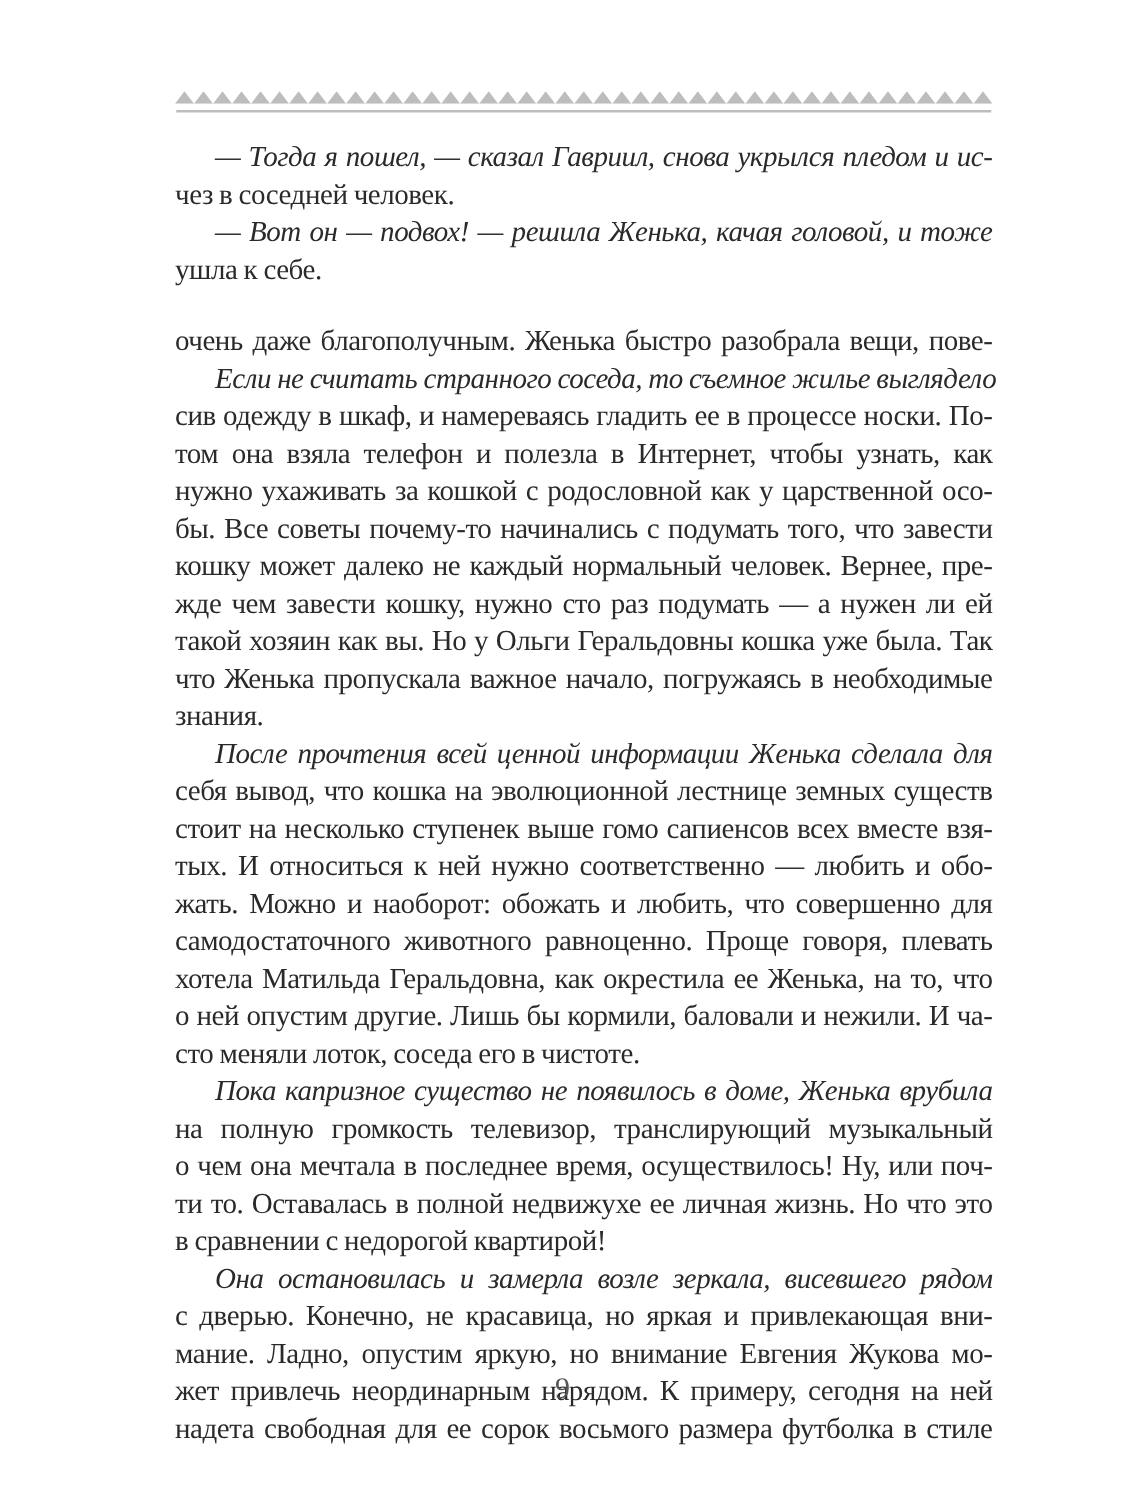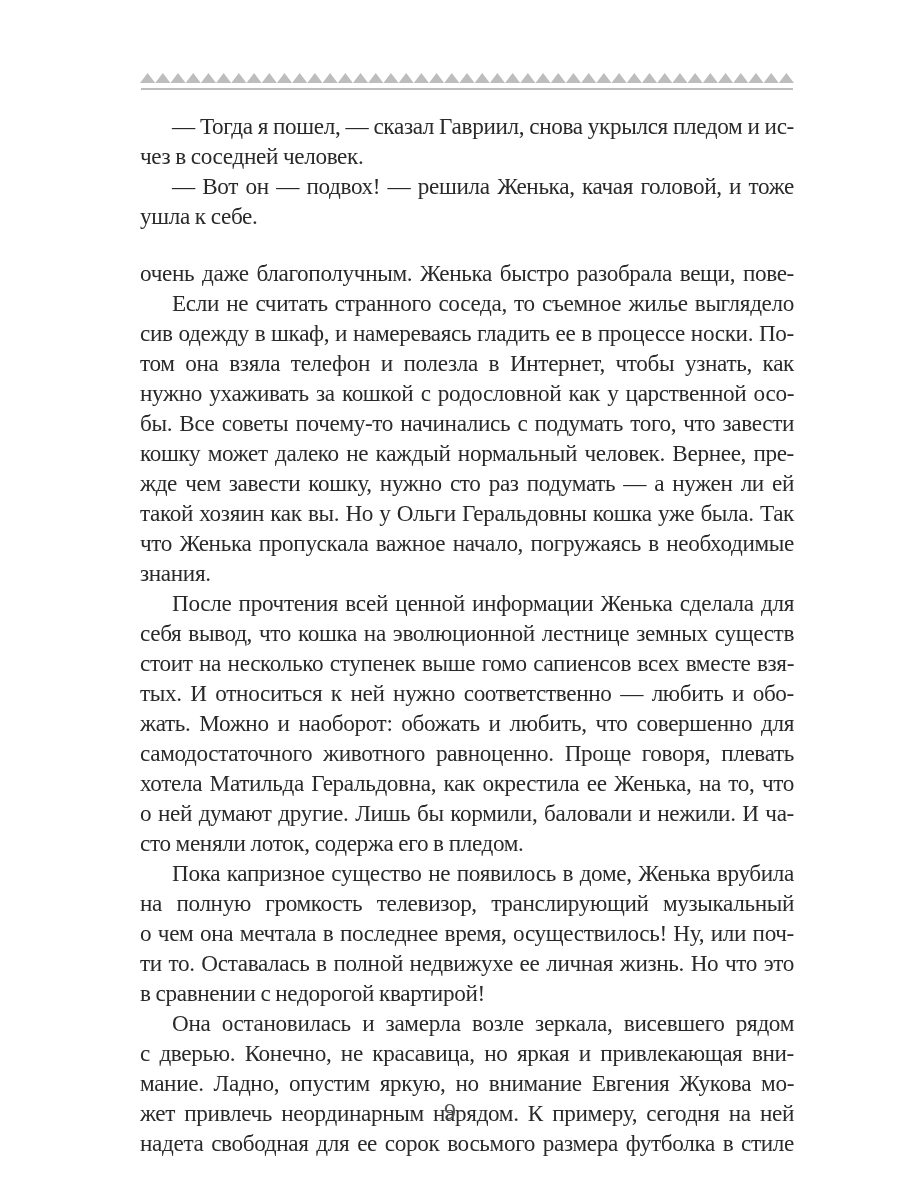--- a/index.html
+++ b/index.html
@@ -42,21 +42,21 @@
       line-height: 30px;
       height: 30px;
       white-space: nowrap;
       letter-spacing: -0.35px;
       word-spacing: -0.5px;
     }
     .line.just {
       text-align: justify;
       text-align-last: justify;
     }
-    .line.indent { padding-left: 32px; }
+    .line.indent { padding-left: 32px; font-style: italic; }
     .gap { height: 27px; }
     .page-number {
       position: absolute;
       left: 0;
       width: 900px;
       top: 1098px;
       text-align: center;
       font-size: 24px;
       color: #555555;
     }
@@ -93,22 +93,22 @@
   <div class="line just">что Женька пропускала важное начало, погружаясь в необходимые</div>
   <div class="line">знания.</div>
 
   <div class="line just indent">После прочтения всей ценной информации Женька сделала для</div>
   <div class="line just">себя вывод, что кошка на эволюционной лестнице земных существ</div>
   <div class="line just">стоит на несколько ступенек выше гомо сапиенсов всех вместе взя-</div>
   <div class="line just">тых. И относиться к ней нужно соответственно — любить и обо-</div>
   <div class="line just">жать. Можно и наоборот: обожать и любить, что совершенно для</div>
   <div class="line just">самодостаточного животного равноценно. Проще говоря, плевать</div>
   <div class="line just">хотела Матильда Геральдовна, как окрестила ее Женька, на то, что</div>
-  <div class="line just">о ней думают другие. Лишь бы кормили, баловали и нежили. И ча-</div>
-  <div class="line">сто меняли лоток, содержа его в пледом.</div>
+  <div class="line just">о ней опустим другие. Лишь бы кормили, баловали и нежили. И ча-</div>
+  <div class="line">сто меняли лоток, соседа его в чистоте.</div>
 
   <div class="line just indent">Пока капризное существо не появилось в доме, Женька врубила</div>
   <div class="line just">на полную громкость телевизор, транслирующий музыкальный</div>
   <div class="line just">о чем она мечтала в последнее время, осуществилось! Ну, или поч-</div>
   <div class="line just">ти то. Оставалась в полной недвижухе ее личная жизнь. Но что это</div>
   <div class="line">в сравнении с недорогой квартирой!</div>
 
   <div class="line just indent">Она остановилась и замерла возле зеркала, висевшего рядом</div>
   <div class="line just">с дверью. Конечно, не красавица, но яркая и привлекающая вни-</div>
   <div class="line just">мание. Ладно, опустим яркую, но внимание Евгения Жукова мо-</div>

